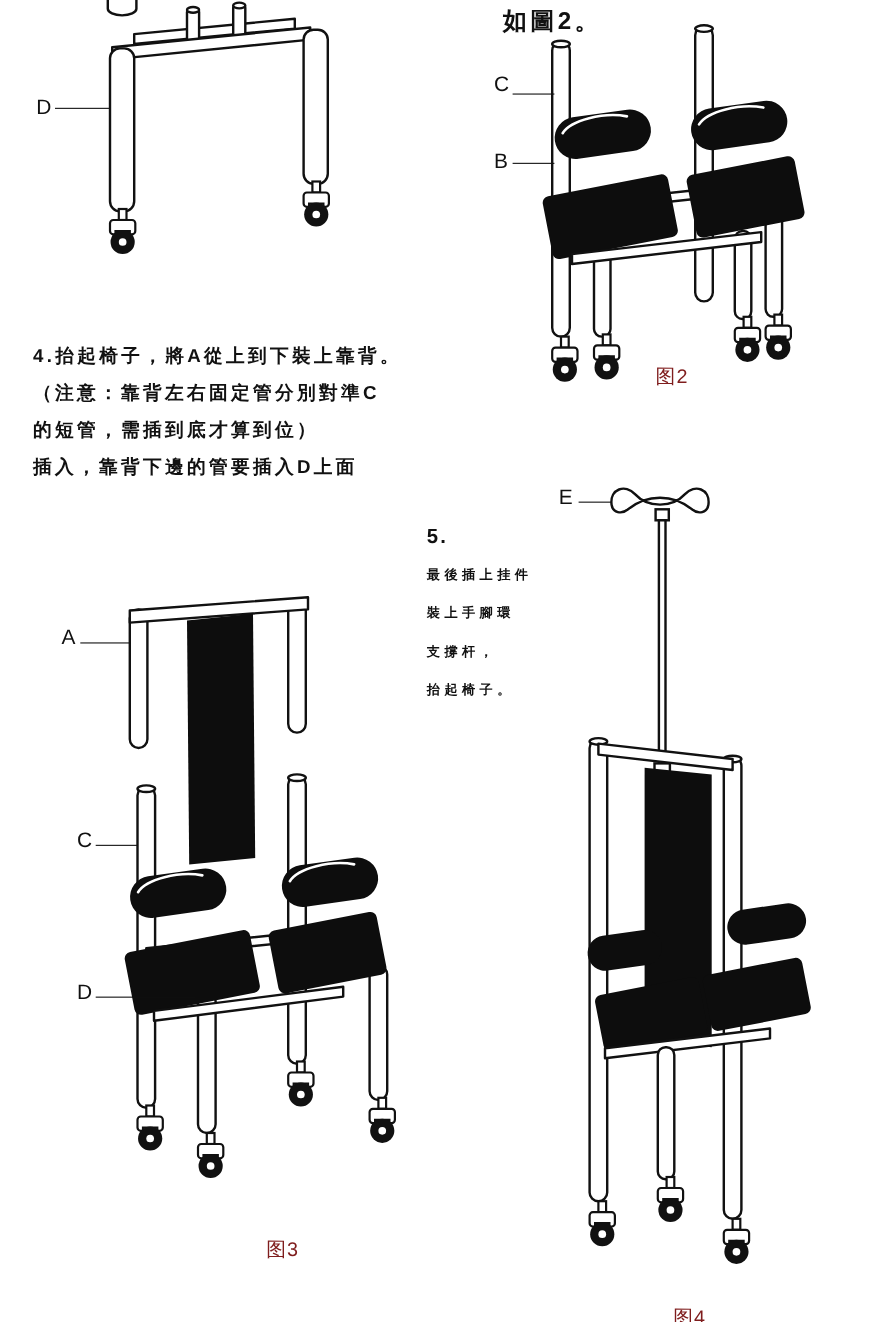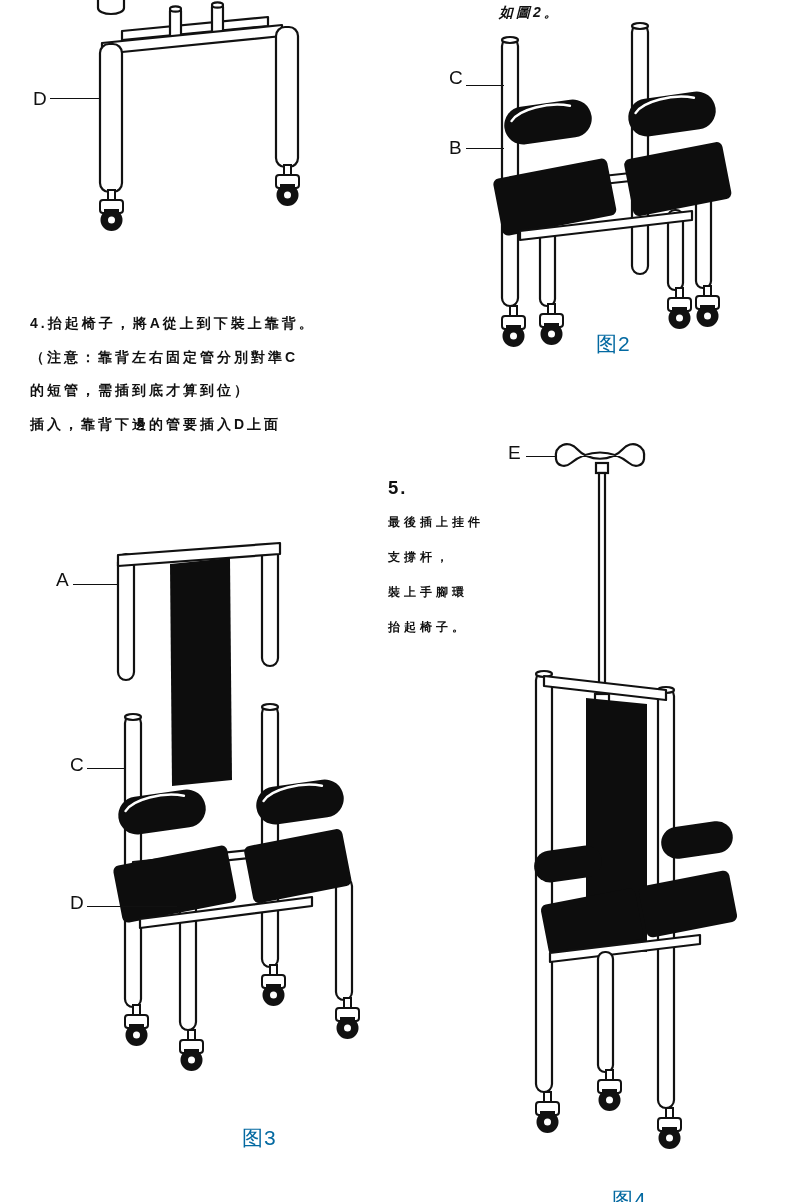--- a/index.html
+++ b/index.html
@@ -8,24 +8,24 @@
     background:#ffffff;overflow:hidden;color:#111;
     font-family:"Liberation Sans","DejaVu Sans",sans-serif;
   }
   .fig{position:absolute;}
   .tube{fill:#ffffff;stroke:#111111;stroke-width:2.2;}
   .bar{fill:#ffffff;stroke:#111111;stroke-width:2.2;stroke-linejoin:round;}
   .ink{fill:#0d0d0d;stroke:none;}
   .hl{fill:none;stroke:#ffffff;stroke-width:2.4;stroke-linecap:round;}
   .label{position:absolute;font-size:19px;line-height:19px;color:#111;}
   .leader{position:absolute;height:0;border-top:1.6px solid #111;}
-  .caption{position:absolute;font-size:21px;letter-spacing:1px;color:#0369a1;}
+  .caption{position:absolute;font-size:18px;letter-spacing:1px;color:#7f1d1d;}
   .step{position:absolute;font-weight:700;color:#111;}
-  .step-4{left:30px;top:307px;width:380px;font-size:14px;line-height:33.5px;letter-spacing:3px;}
-  .intro-2{left:499px;top:4px;font-size:14px;font-weight:700;letter-spacing:3px;font-style:italic;}
+  .step-4{left:30px;top:307px;width:380px;font-size:17px;line-height:33.5px;letter-spacing:3px;}
+  .intro-2{left:457px;top:4px;font-size:22px;font-weight:700;letter-spacing:3px;}
   .step-5-num{left:388px;top:477px;font-size:18.5px;line-height:22px;letter-spacing:2px;}
   .step-5{left:388px;top:505px;font-size:12px;line-height:35px;letter-spacing:4px;}
 </style>
 </head>
 <body>
 
 <div class="page">
 
   <svg width="0" height="0" style="position:absolute">
     <defs>
@@ -138,22 +138,22 @@
   <div class="leader" style="left:73px;top:584px;width:46px"></div>
   <div class="label" style="left:70px;top:755px">C</div>
   <div class="leader" style="left:87px;top:768px;width:38px"></div>
   <div class="label" style="left:70px;top:893px">D</div>
   <div class="leader" style="left:87px;top:906px;width:90px"></div>
   <div class="caption" style="left:242px;top:1124px">图3</div>
 
   <div class="step step-5-num">5.</div>
   <div class="step step-5">
     <div>最後插上挂件</div>
+    <div>裝上手腳環</div>
     <div>支撐杆，</div>
-    <div>裝上手腳環</div>
     <div>抬起椅子。</div>
   </div>
 
   <svg class="fig" style="left:450px;top:432px" width="340" height="770" viewBox="0 0 340 770">
     <path class="bar" d="M106,27 C104,12 119,8 127,17 C139,30 161,30 173,17 C181,8 196,12 194,27 C193,34 185,36 179,31 C162,17 138,17 121,31 C115,36 107,34 106,27 Z"></path>
     <rect class="tube" x="146" y="31" width="12" height="10"></rect>
     <rect class="tube" x="149" y="41" width="6" height="232"></rect>
     <rect class="tube" x="145" y="262" width="14" height="16"></rect>
     <rect class="tube" x="86" y="240" width="16" height="420" rx="8"></rect>
     <ellipse class="tube" cx="94" cy="242" rx="8" ry="3"></ellipse>

